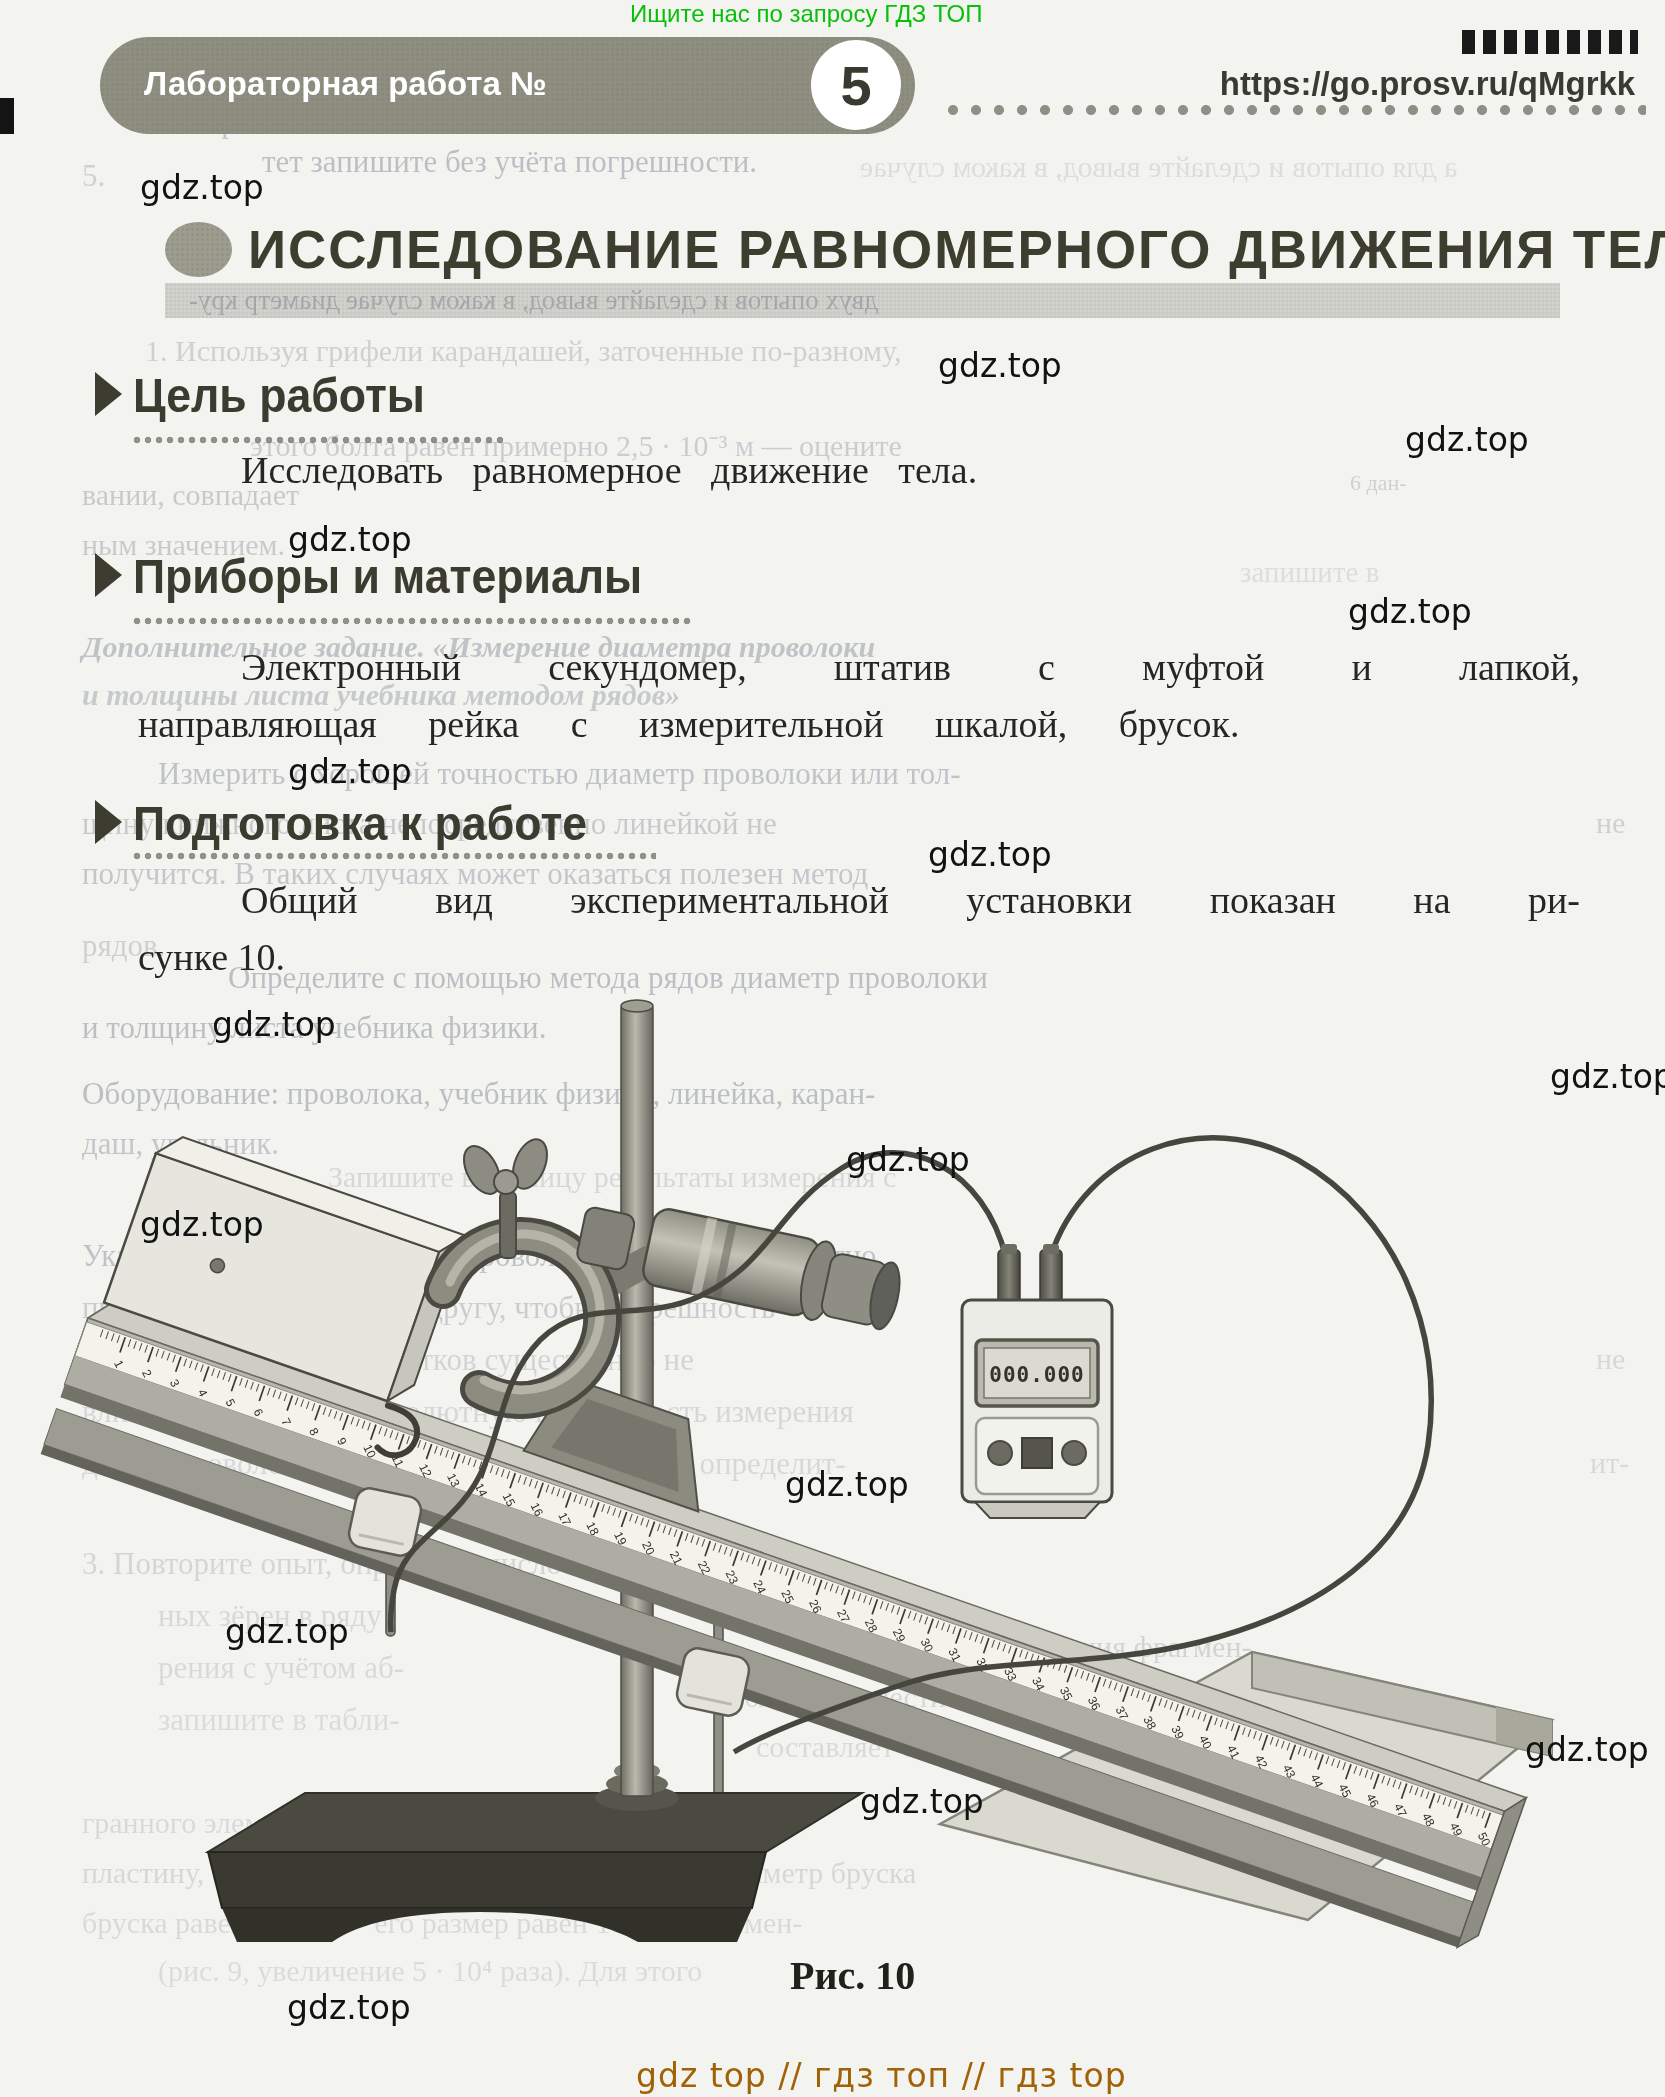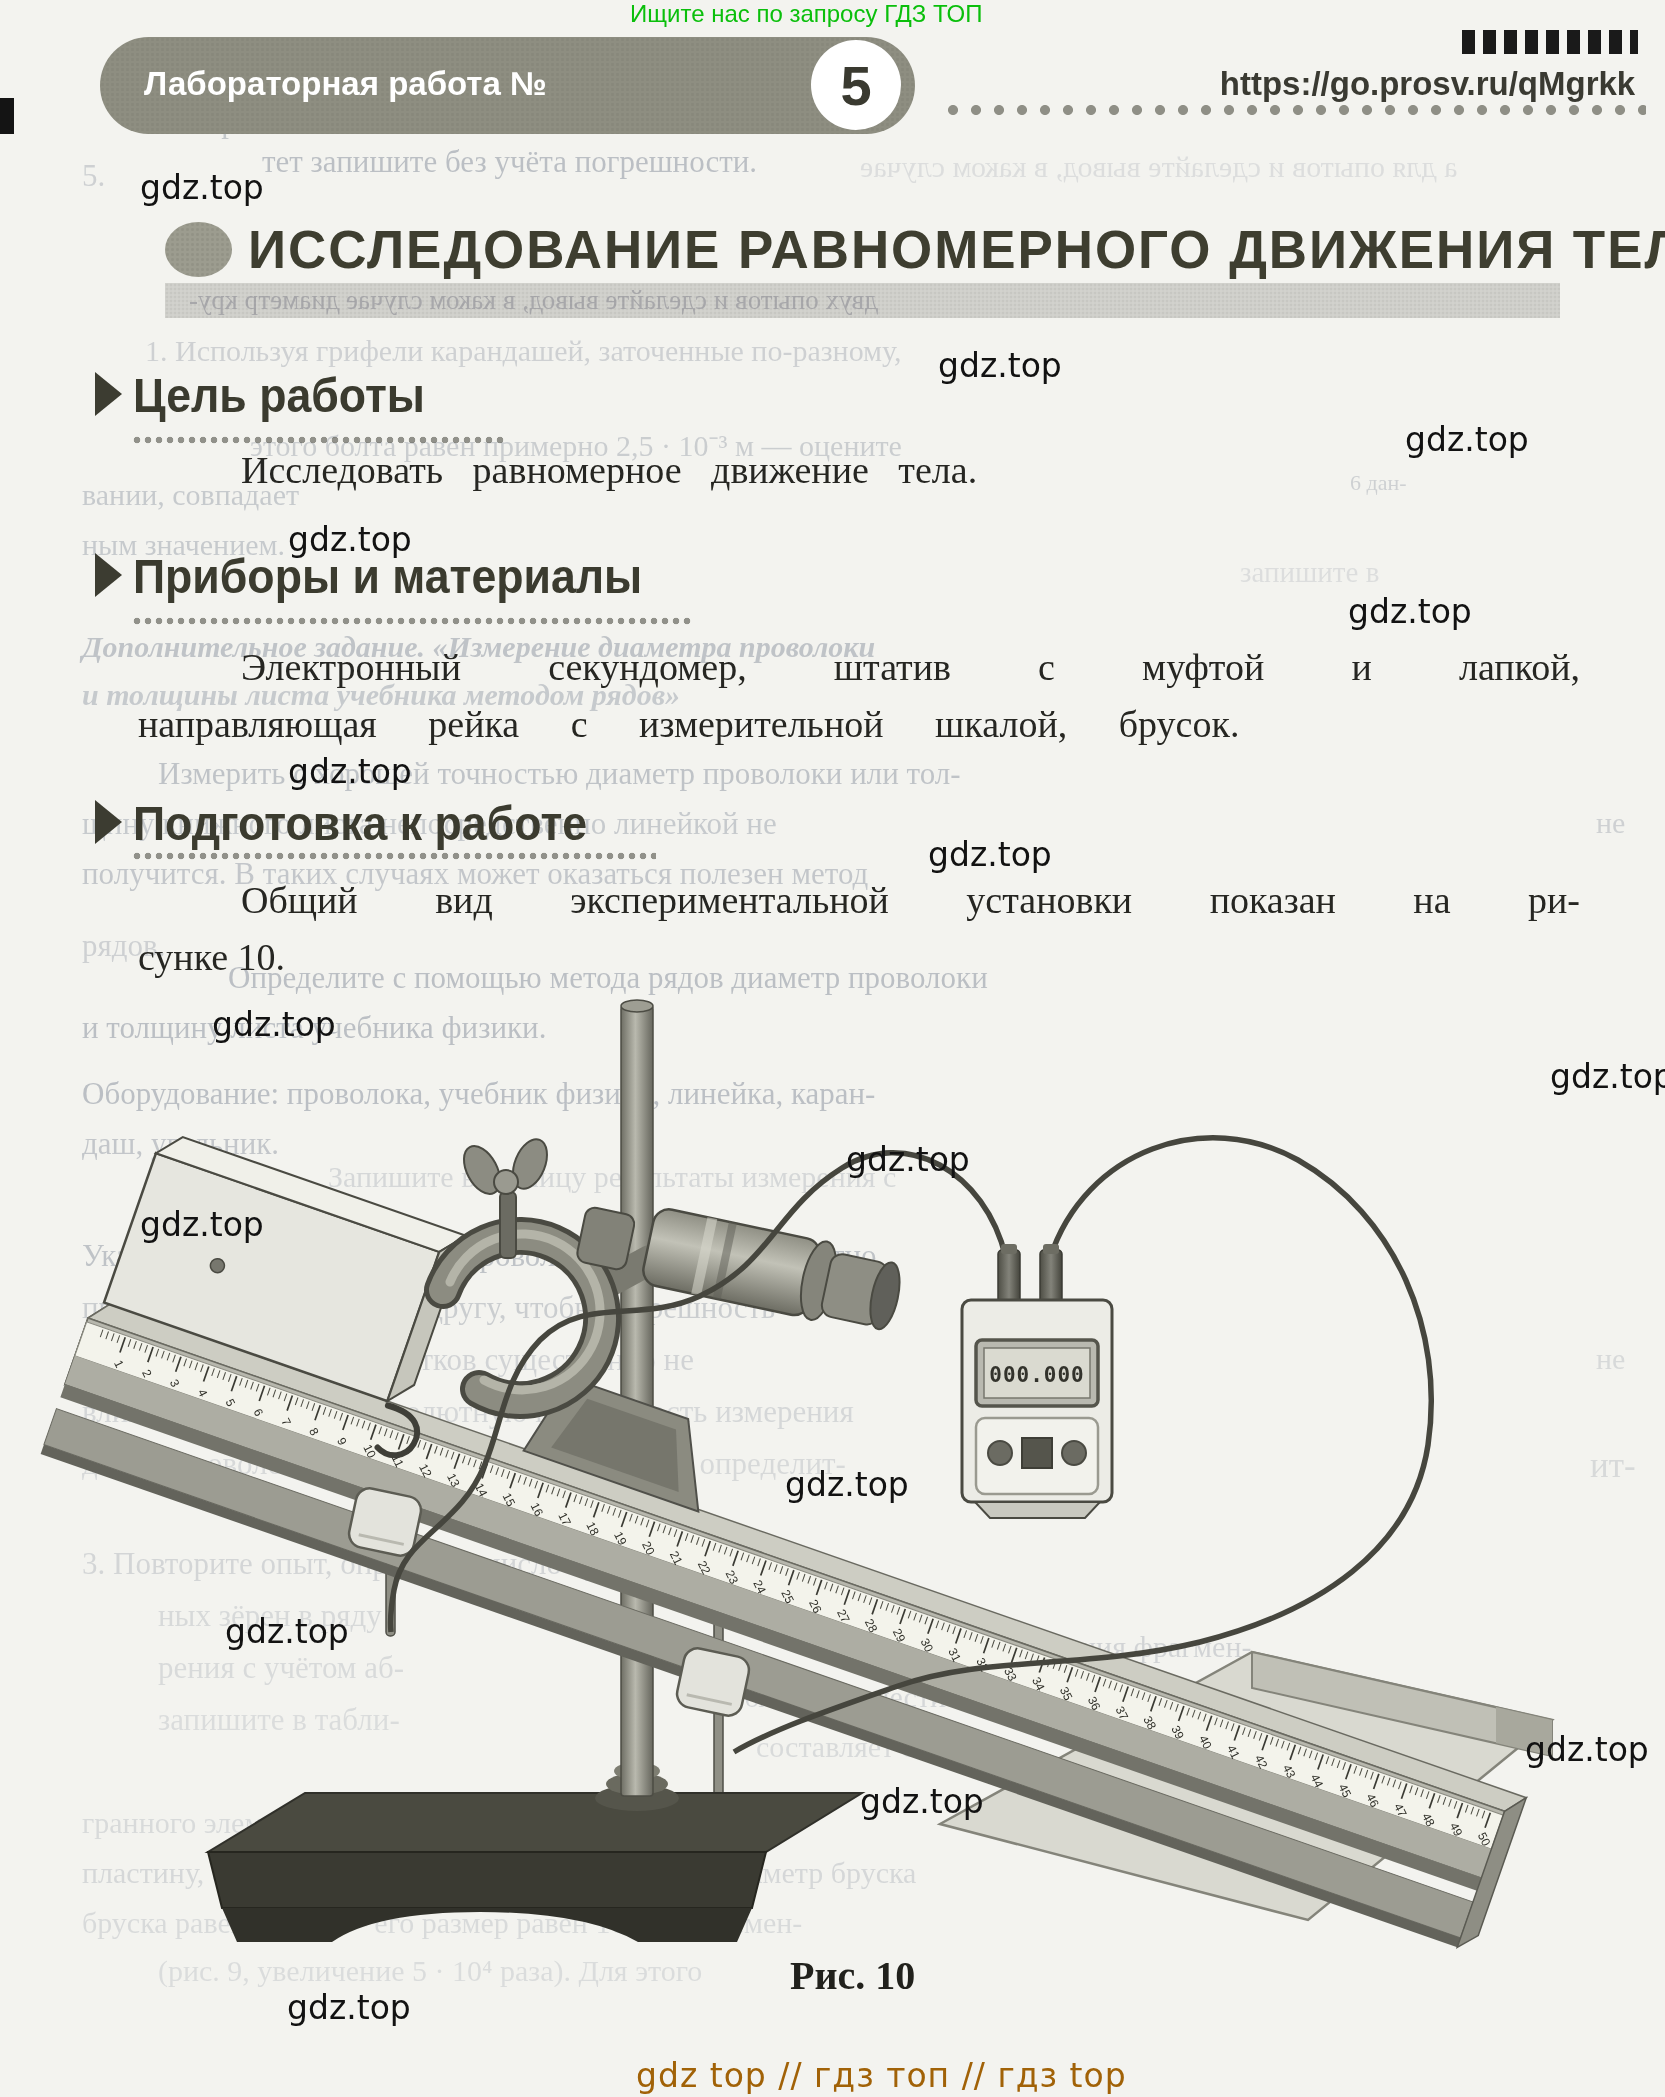--- a/index.html
+++ b/index.html
@@ -103,21 +103,21 @@
       <div class="bleed" style="left: 158px; top: 1702px; font-size: 31px; opacity: 0.13;">запишите в табли-</div>
       <div class="bleed" style="left: 856px; top: 1630px; font-size: 30px; opacity: 0.18;">ром. Для завершения фрагмен-</div>
       <div class="bleed" style="left: 700px; top: 1680px; font-size: 30px; opacity: 0.16;">необходимо внести бруски красного цвета. Площадь</div>
       <div class="bleed" style="left: 756px; top: 1730px; font-size: 30px; opacity: 0.14;">составляет 80</div>
       <div class="bleed" style="left: 82px; top: 1806px; font-size: 30px; opacity: 0.14;">гранного элемента соответственно необходимо</div>
       <div class="bleed" style="left: 82px; top: 1856px; font-size: 30px; opacity: 0.16;">пластину, если в пластине не более 100 брусков? Диаметр бруска</div>
       <div class="bleed" style="left: 82px; top: 1906px; font-size: 30px; opacity: 0.14;">бруска равен 1 мкм — его размер равен 10⁴ — 2 элемен-</div>
       <div class="bleed" style="left: 158px; top: 1954px; font-size: 30px; opacity: 0.13;">(рис. 9, увеличение 5 · 10⁴ раза). Для этого</div>
       <div class="bleed" style="left: 1596px; top: 806px; font-size: 30px; opacity: 0.2;">не</div>
       <div class="bleed" style="left: 1596px; top: 1342px; font-size: 30px; opacity: 0.15;">не</div>
-      <div class="bleed" style="left: 1590px; top: 1446px; font-size: 35px; opacity: 0.15;">ит-</div>
+      <div class="bleed" style="left: 1590px; top: 1446px; font-size: 30px; opacity: 0.15;">ит-</div>
     </div>
 
   <div class="green-banner">Ищите нас по запросу ГДЗ ТОП</div>
 
   <div class="edge-tab"></div>
 
   <div class="capsule">
     <div class="capsule-label">Лабораторная работа №</div>
     <div class="capsule-circle">5</div>
   </div>

